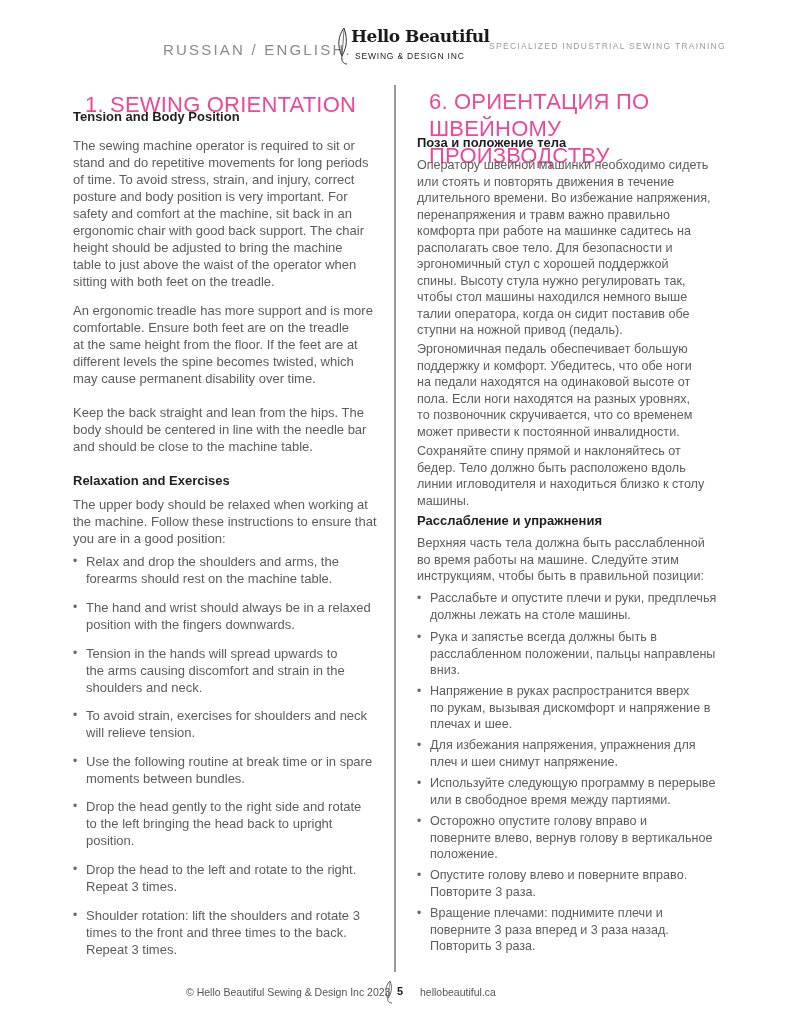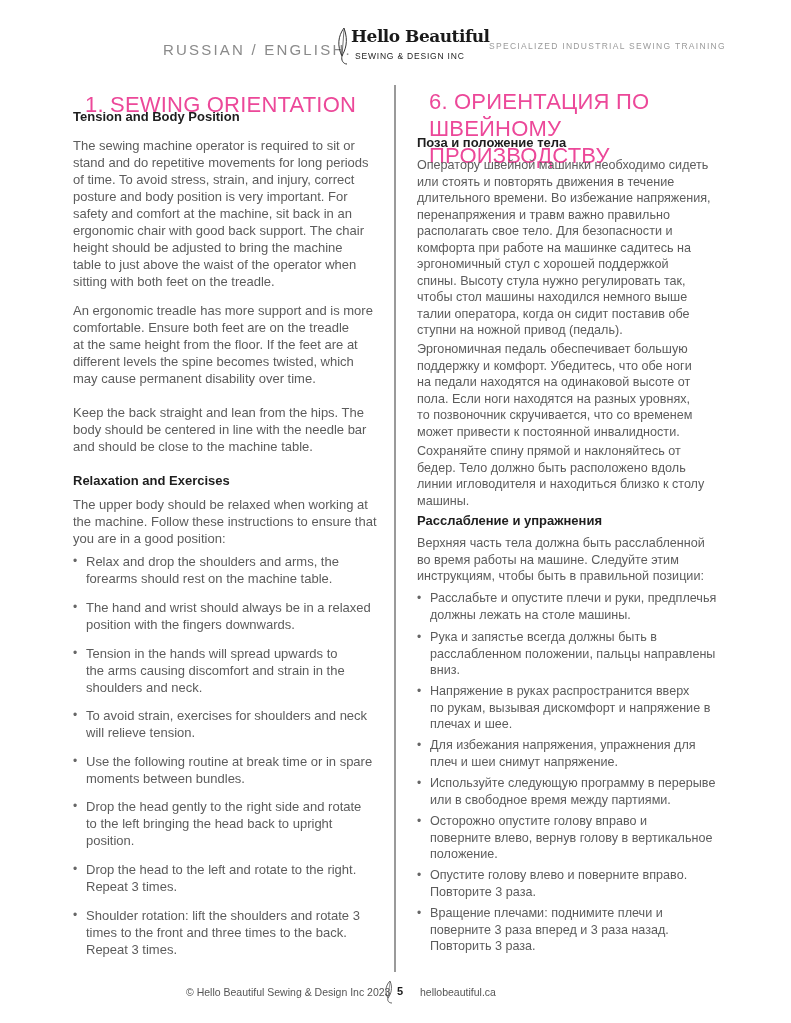--- a/index.html
+++ b/index.html
@@ -173,22 +173,22 @@
 
 <div class="col col-right">
   <h1 style="top:76px;">6. ОРИЕНТАЦИЯ ПО</h1>
   <h1 style="top:103px;">ШВЕЙНОМУ ПРОИЗВОДСТВУ</h1>
   <h2 style="top:135px;">Поза и положение тела</h2>
   <div class="para" style="top:157px;">
     <span>Оператору швейной машинки необходимо сидеть</span>
     <span>или стоять и повторять движения в течение</span>
     <span>длительного времени. Во избежание напряжения,</span>
     <span>перенапряжения и травм важно правильно</span>
+    <span>комфорта при работе на машинке садитесь на</span>
     <span>располагать свое тело. Для безопасности и</span>
-    <span>комфорта при работе на машинке садитесь на</span>
     <span>эргономичный стул с хорошей поддержкой</span>
     <span>спины. Высоту стула нужно регулировать так,</span>
     <span>чтобы стол машины находился немного выше</span>
     <span>талии оператора, когда он сидит поставив обе</span>
     <span>ступни на ножной привод (педаль).</span>
   </div>
   <div class="para" style="top:341px;">
     <span>Эргономичная педаль обеспечивает большую</span>
     <span>поддержку и комфорт. Убедитесь, что обе ноги</span>
     <span>на педали находятся на одинаковой высоте от</span>

